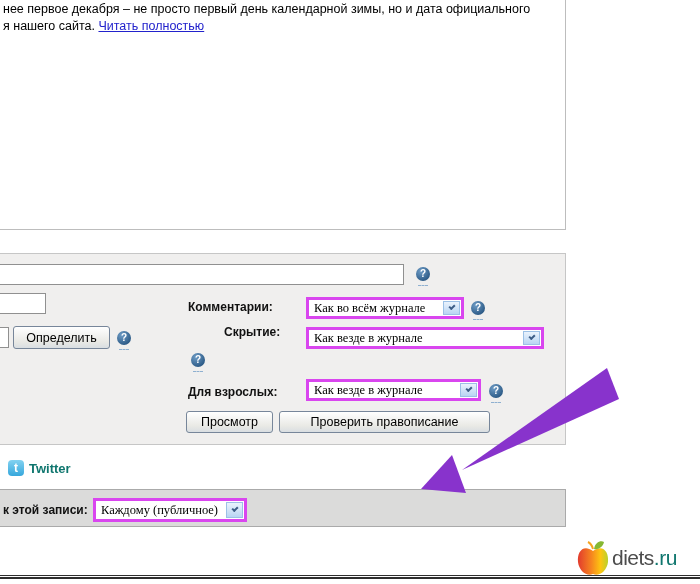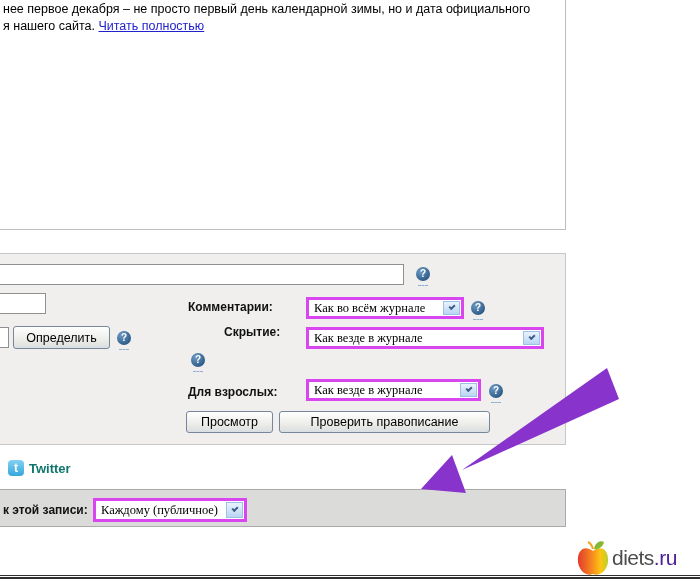--- a/index.html
+++ b/index.html
@@ -58,21 +58,21 @@
               background:#dbdbda; border:1px solid #aaaaaa; }
 
   
   .arrow-svg { position:absolute; left:0; top:0; pointer-events:none; }
 
   
   .logo { position:absolute; left:574px; top:540px; width:122px; height:34px; }
   .logo svg { position:absolute; left:0; top:-2px; }
   .logo-text { position:absolute; left:38px; top:6px; font-size:21px; letter-spacing:-0.5px; }
   .logo-text .b1 { font-weight:normal; color:#4c4c4c; }
-  .logo-text .b2 { color:#4c1d95; }
+  .logo-text .b2 { color:#0f766e; }
   .rule-a { position:absolute; left:0; top:575px; width:700px; height:1px; background:#2f2f2f; }
   .rule-b { position:absolute; left:0; top:577px; width:700px; height:2px; background:#2f2f2f; }
 </style>
 </head>
 <body>
 
 <div id="stage">
 
   <div class="entry-box">
     <div class="entry-text">

